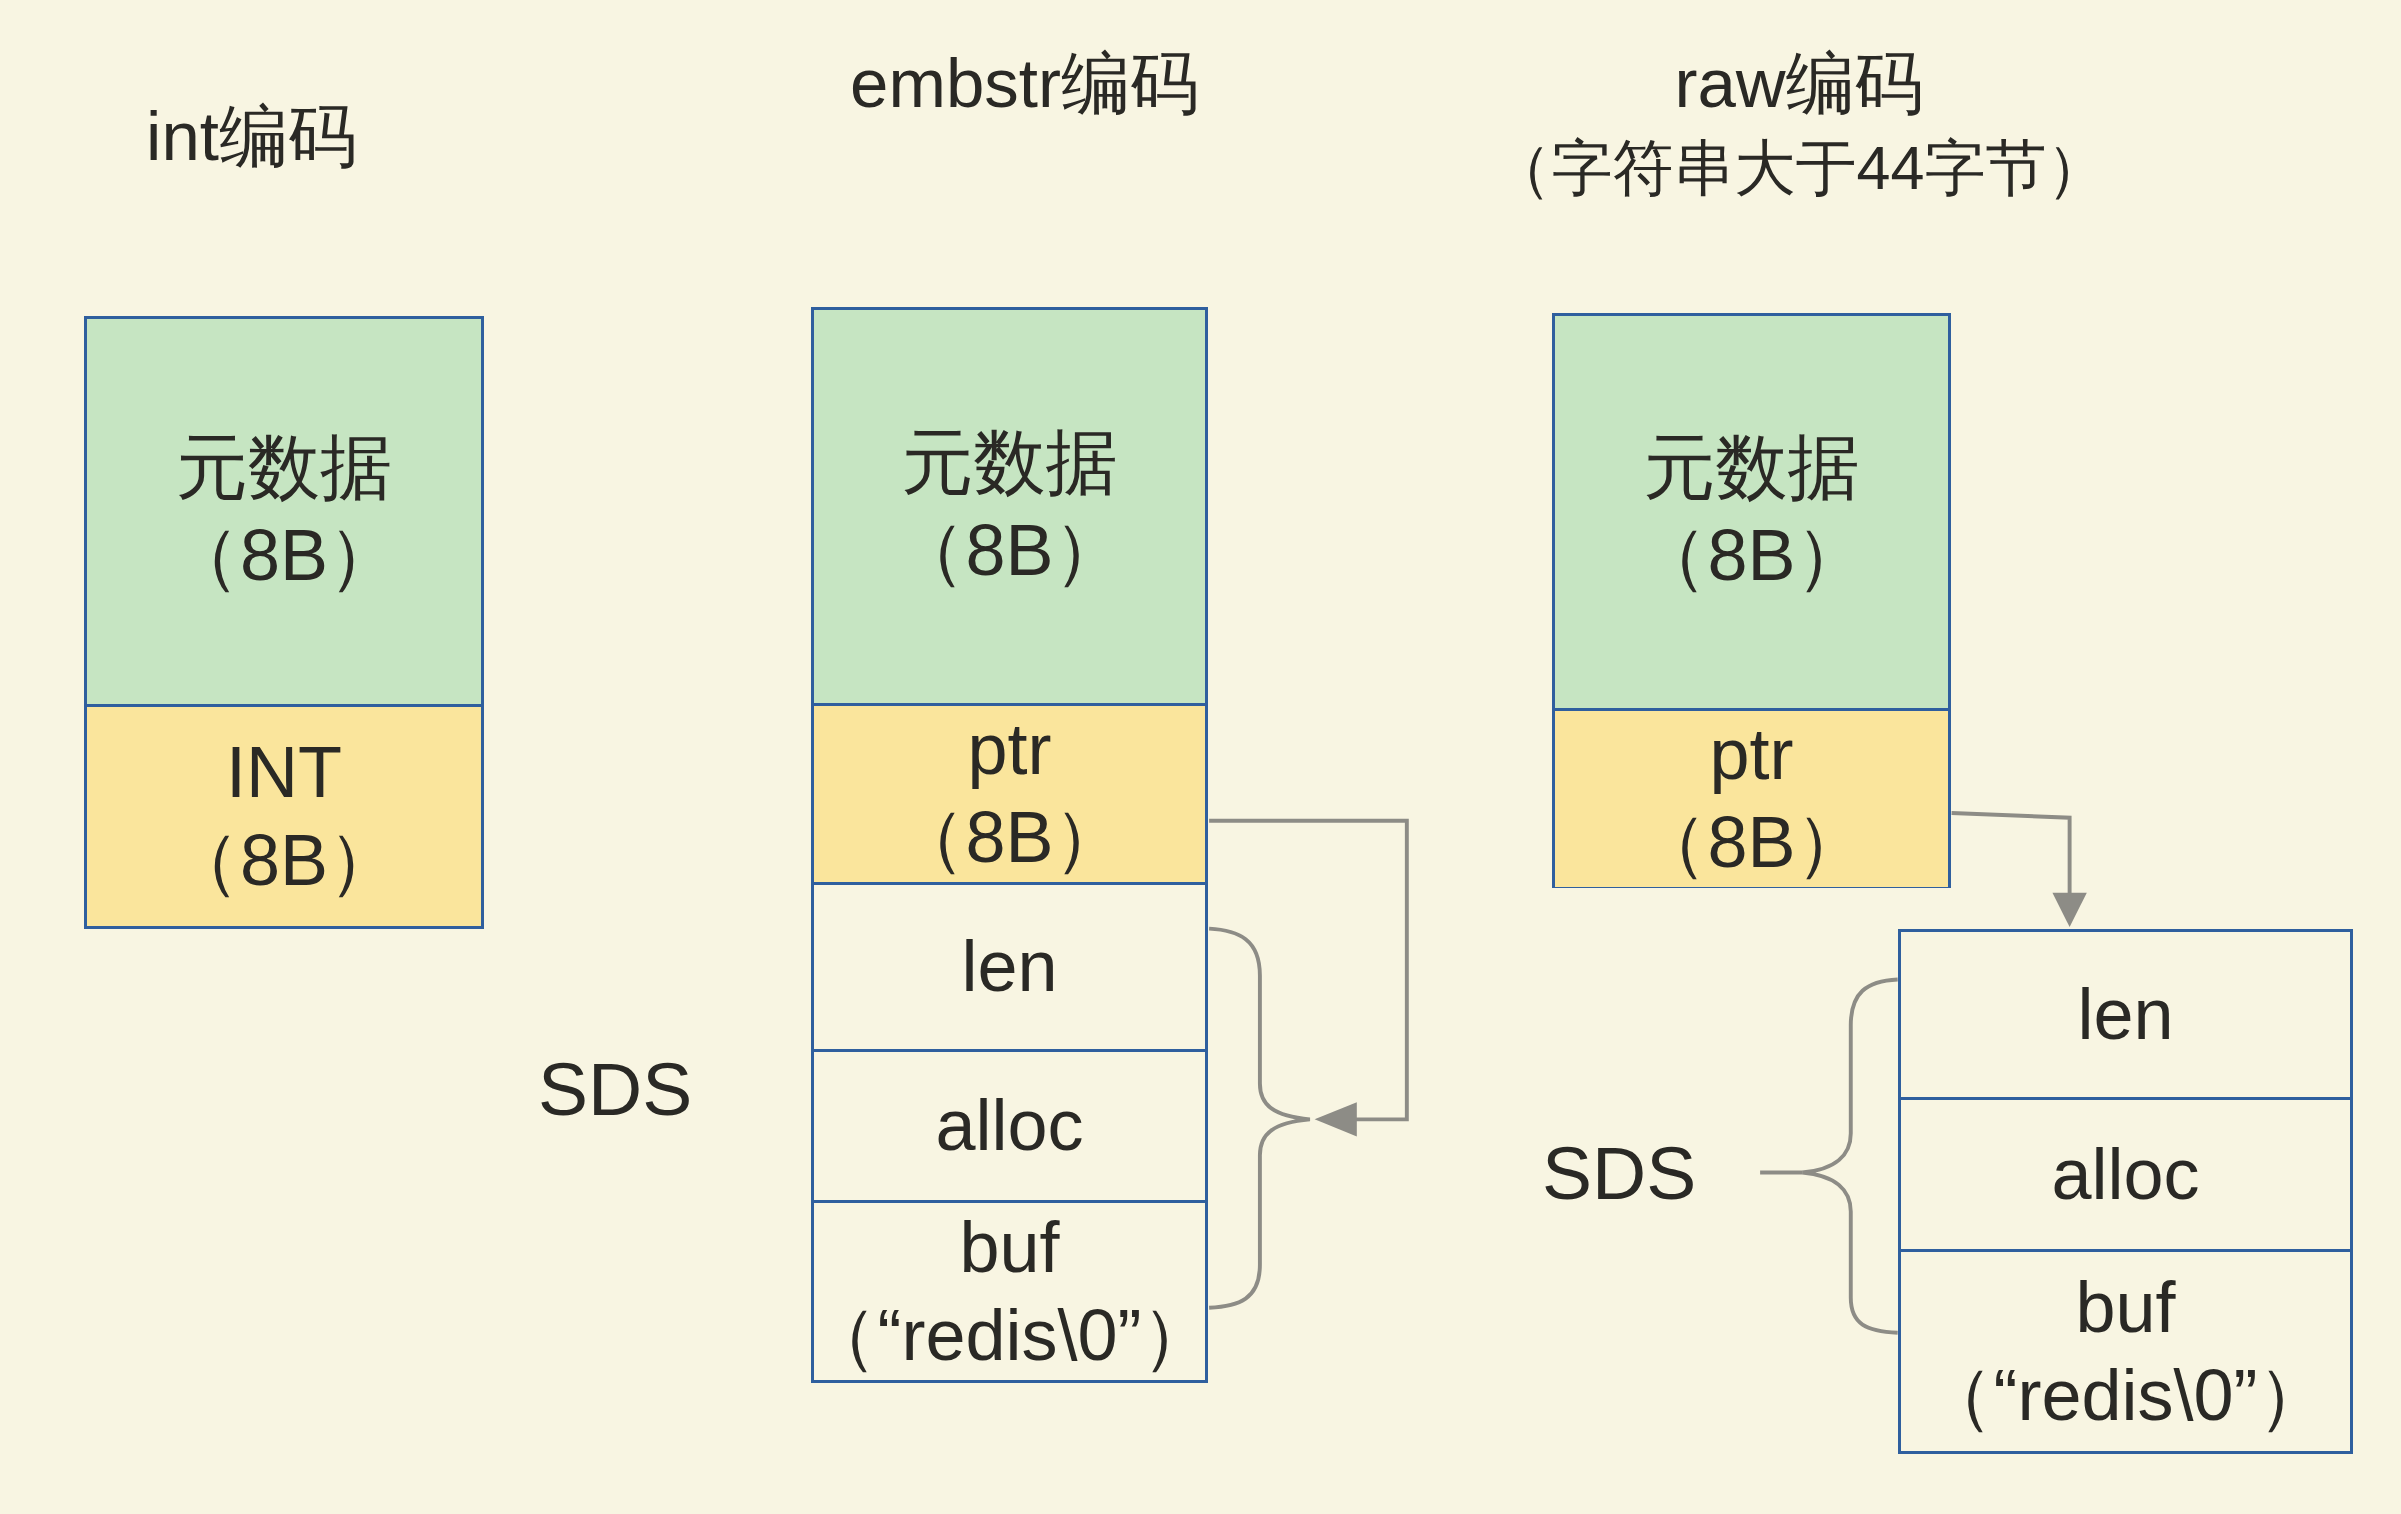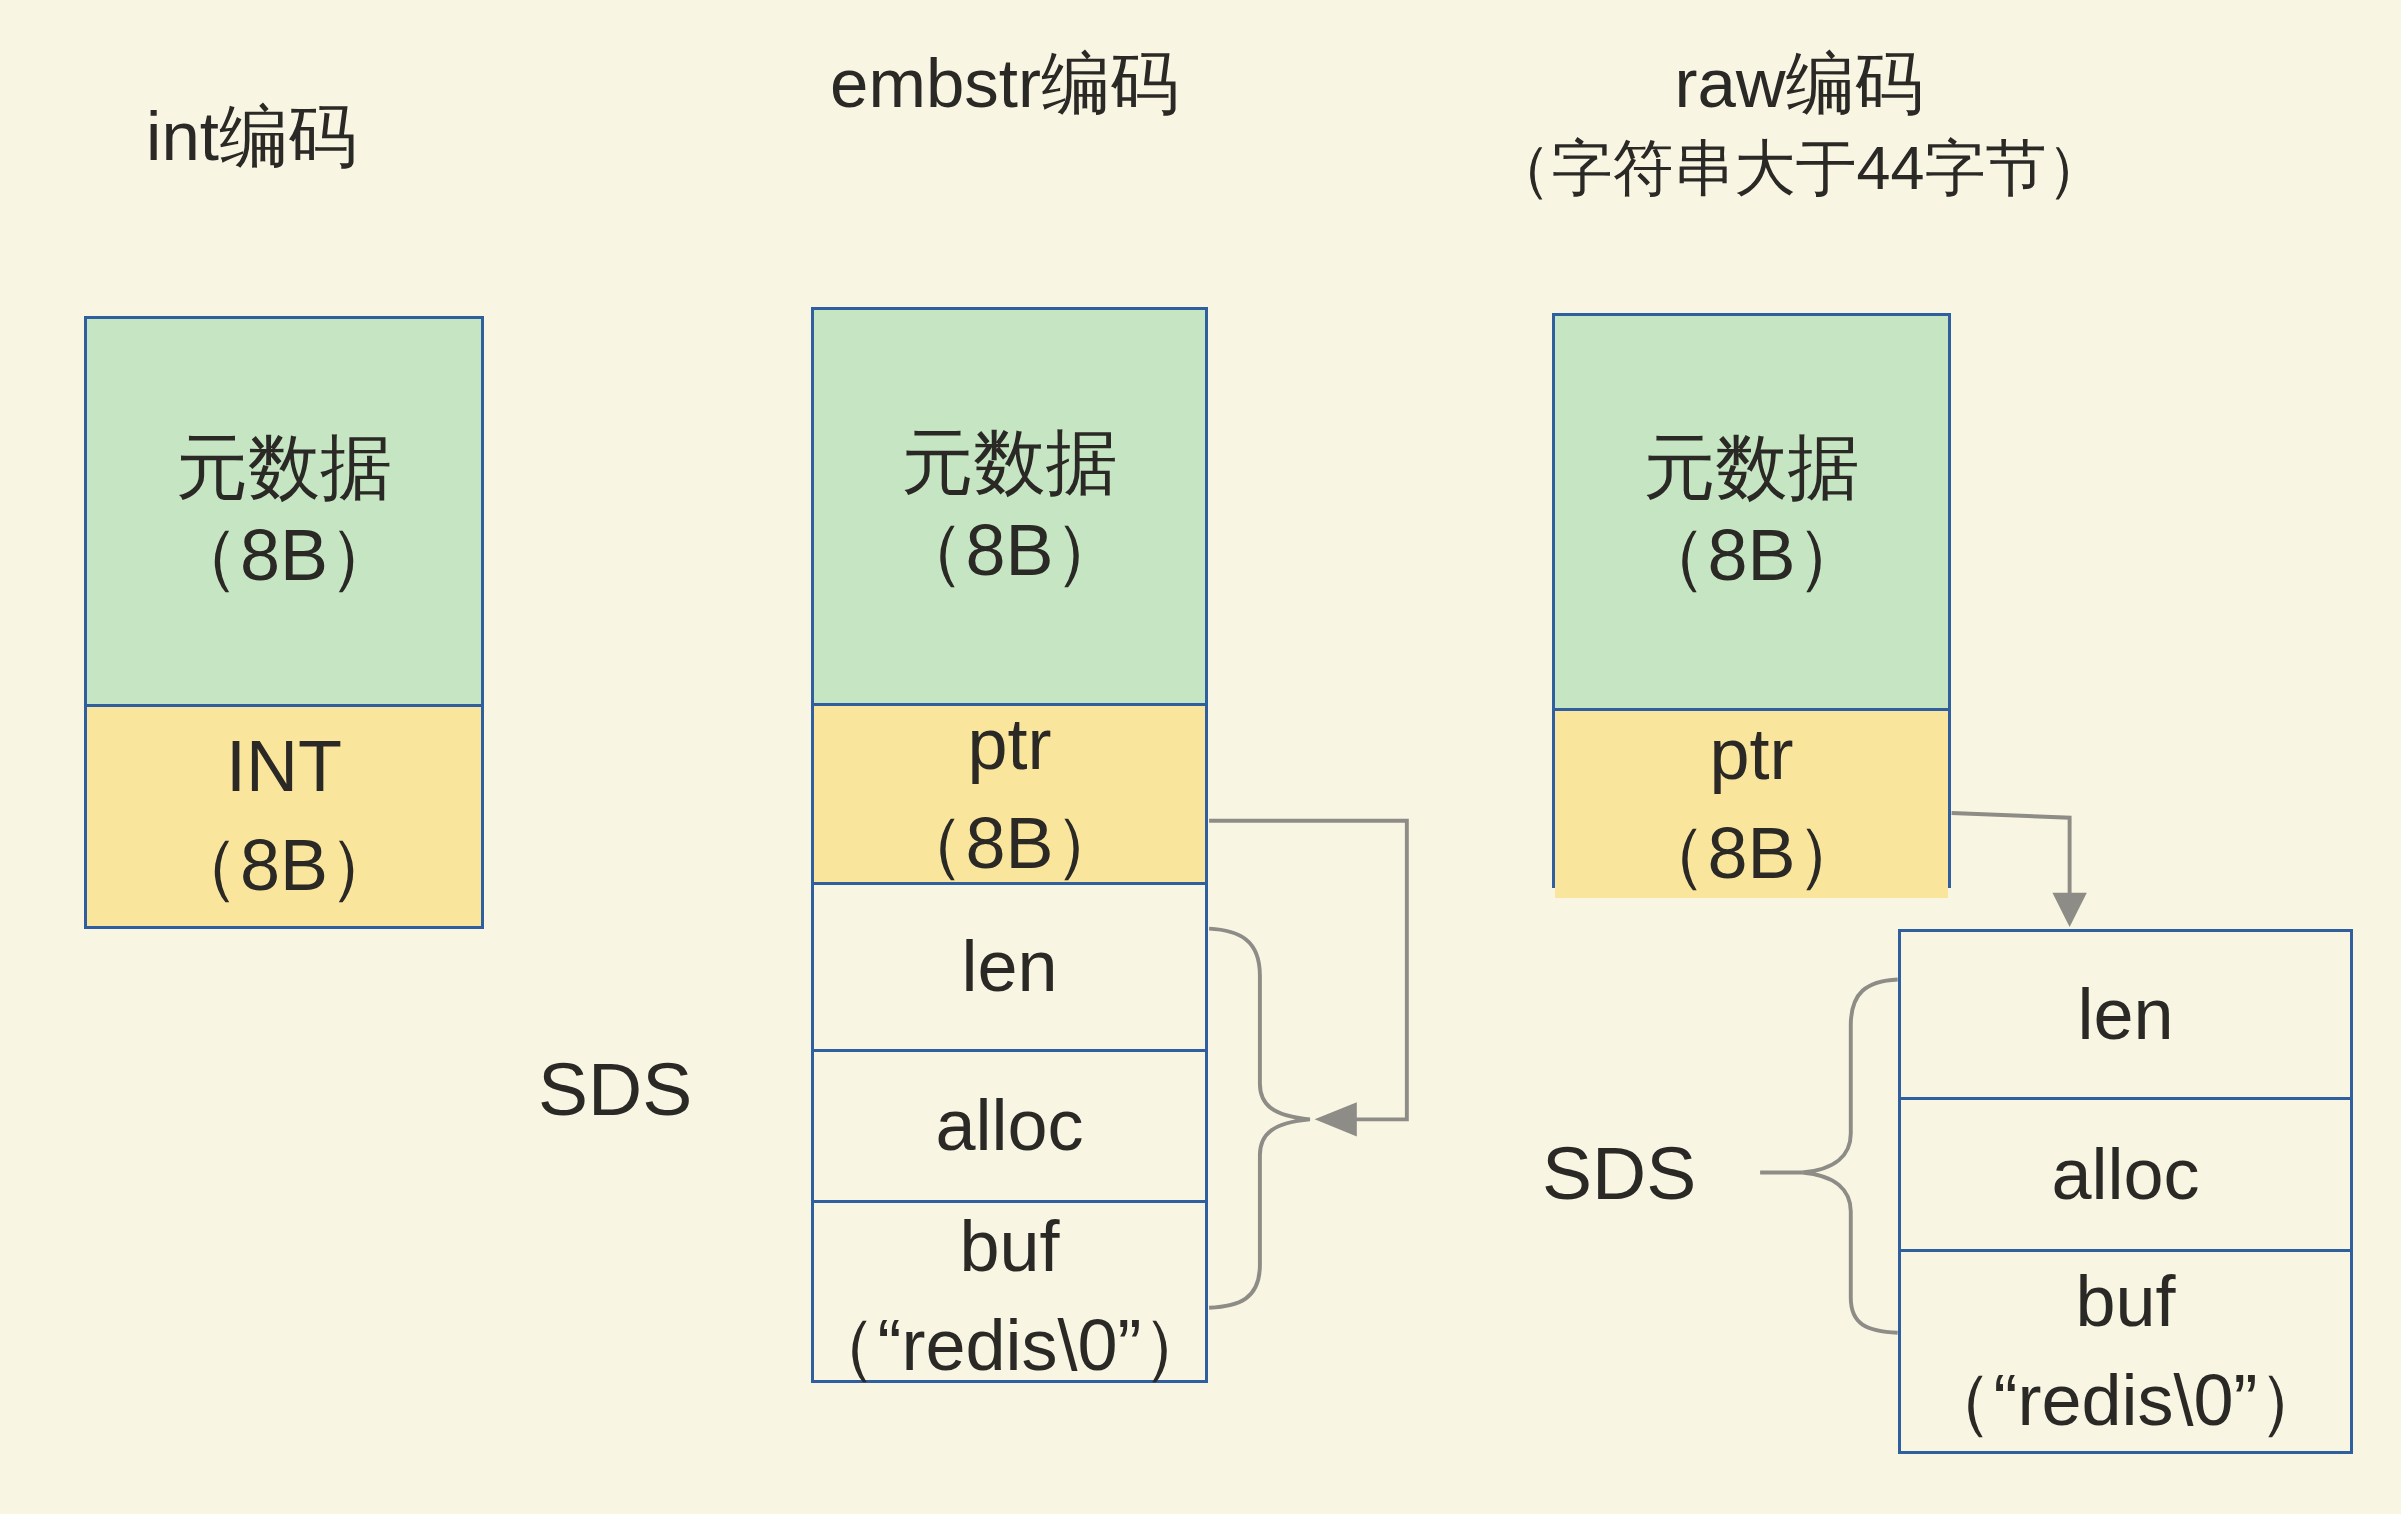--- a/index.html
+++ b/index.html
@@ -13,36 +13,36 @@
     font-family:"Liberation Sans","DejaVu Sans",sans-serif;
   }
   .title{position:absolute;text-align:center;font-size:69px;line-height:1.30;white-space:nowrap;}
   .title .sub{font-size:61px;}
   .stack{position:absolute;border:3.9px solid var(--border);display:flex;flex-direction:column;box-sizing:border-box;}
   .cell{
     display:flex;flex-direction:column;justify-content:center;align-items:center;
     text-align:left;font-size:72px;line-height:1.22;flex:1 1 auto;box-sizing:border-box;
   }
   .cell.fixed{flex:0 0 auto;}
-  .cell + .cell{border-top:3.1px solid var(--border);gap:11px;}
+  .cell + .cell{border-top:3.1px solid var(--border);}
   .fill-green{background:var(--green);}
   .fill-yellow{background:var(--yellow);}
   .cell-size:empty{display:none;}
   .sds-label{position:absolute;font-size:75px;text-align:left;width:235px;white-space:nowrap;}
   svg.overlay{position:absolute;left:0;top:0;width:2401px;height:1515px;pointer-events:none;}
   .arrow-line{stroke:var(--arrow);stroke-width:5;fill:none;}
   .arrow-head{fill:var(--arrow);stroke:none;}
 </style>
 </head>
 <body>
 
 <div class="title" style="left:56px;top:92px;width:391px;">
   <div>int编码</div>
 </div>
-<div class="title" style="left:594px;top:39px;width:821px;">
+<div class="title" style="left:614px;top:39px;width:821px;">
   <div>embstr编码</div>
 </div>
 <div class="title" style="left:1455px;top:39px;width:688px;">
   <div>raw编码</div>
   <div class="sub">（字符串大于44字节）</div>
 </div>
 
 <div class="stack" style="left:84px;top:316px;width:400px;height:613px;">
   <div class="cell fixed fill-green" style="height:385px;">
     <div class="cell-label">元数据</div>

